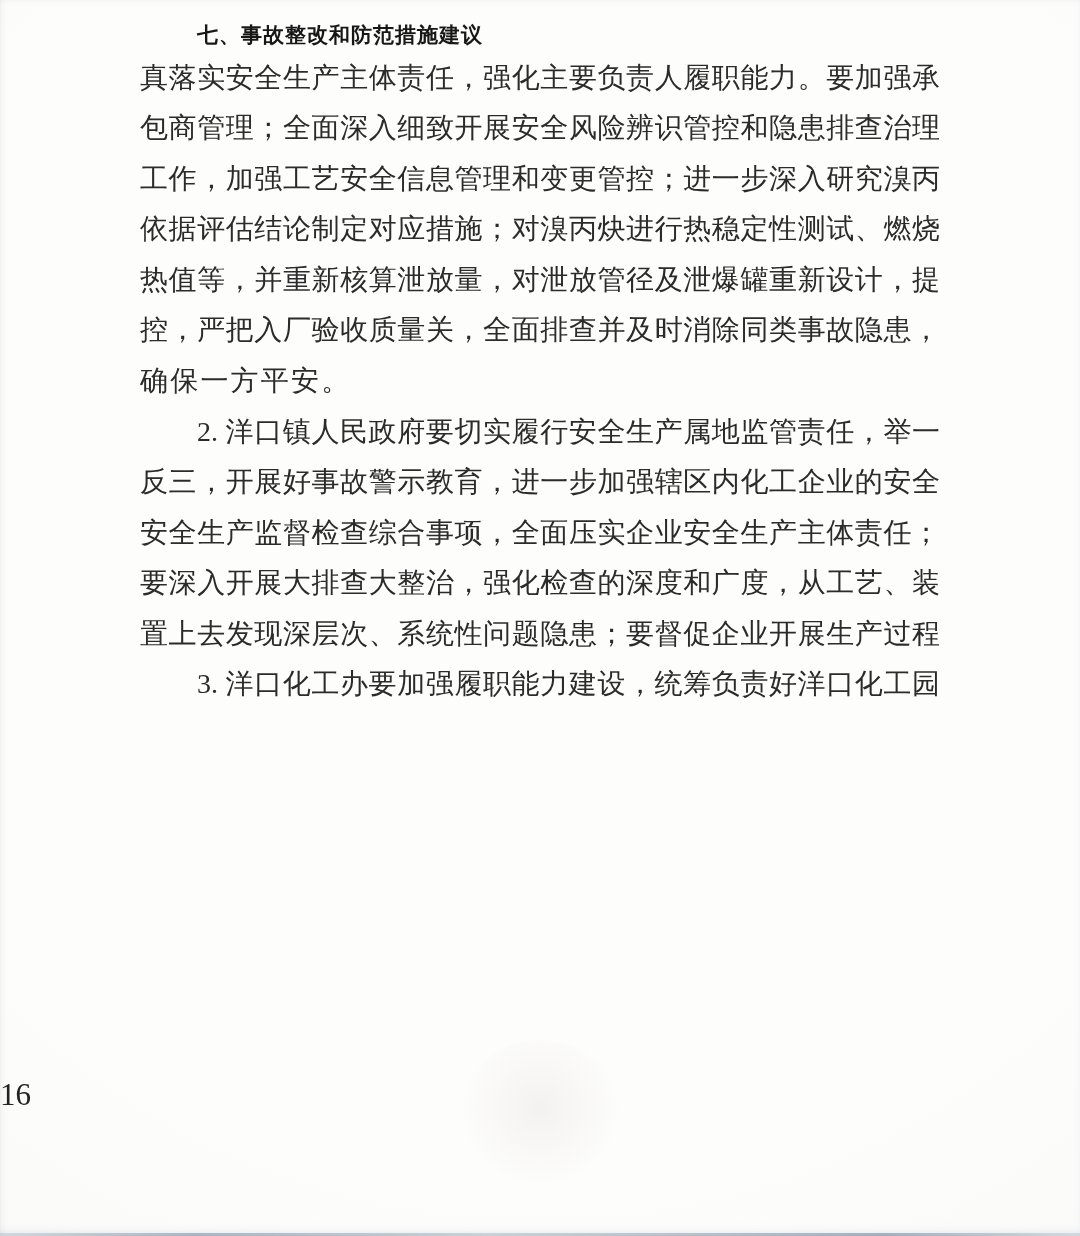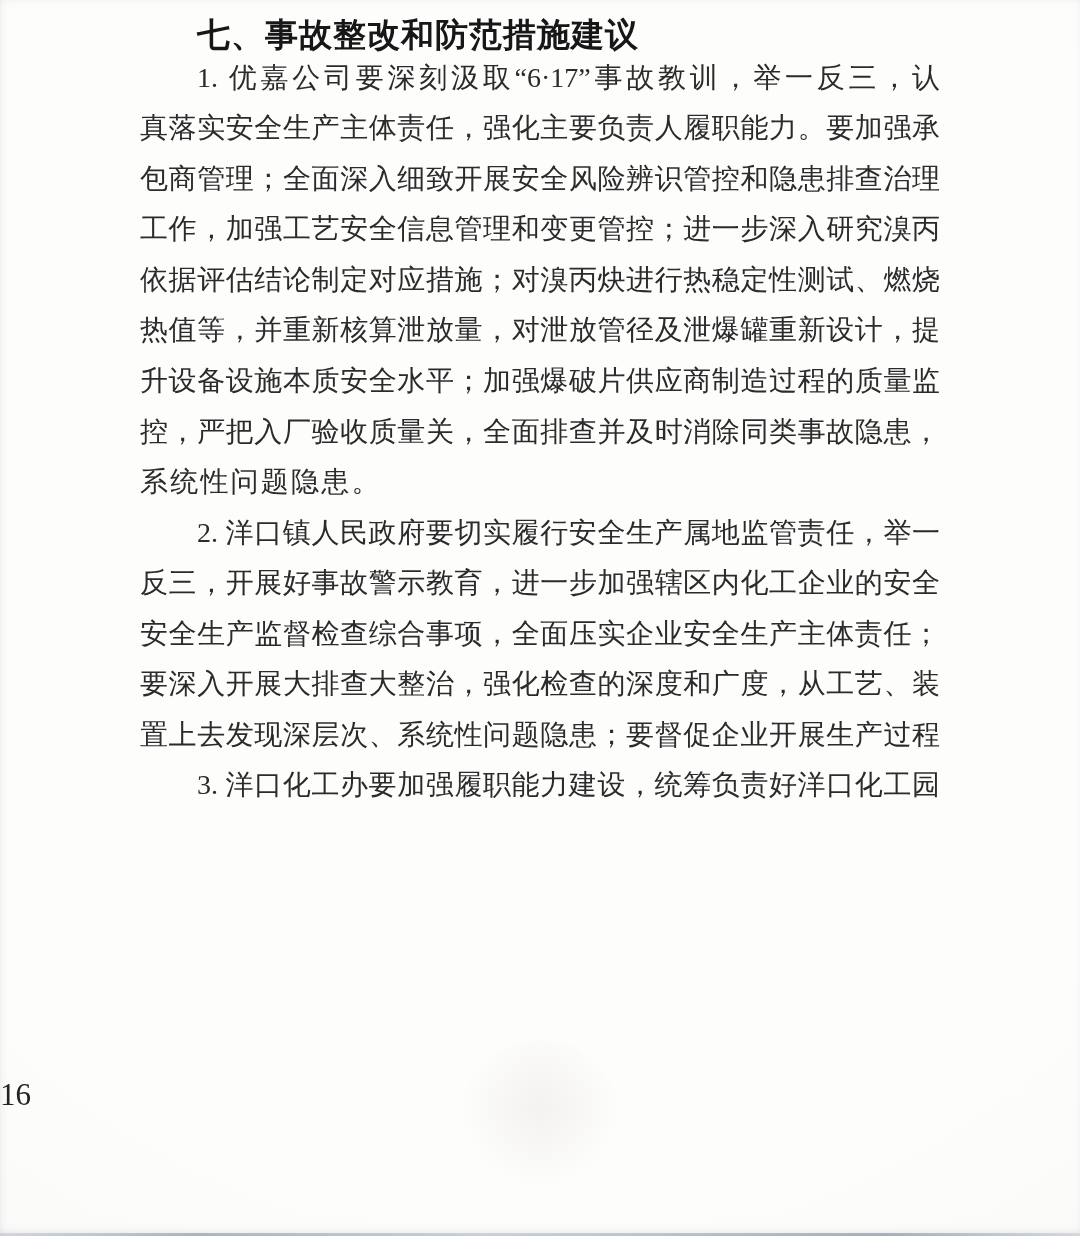--- a/index.html
+++ b/index.html
@@ -20,21 +20,21 @@
     background: linear-gradient(90deg,
       rgba(120,135,160,.20), rgba(120,135,160,.55) 18%,
       rgba(120,135,160,.28) 45%, rgba(120,135,160,.60) 82%,
       rgba(120,135,160,.18));
   }
 
   .heading {
     position:absolute; left:140px; top:12px; width:820px;
     height:46px; line-height:46px;
     font-family:"Liberation Sans","DejaVu Sans",sans-serif;
-    font-weight:bold; font-size:33px; color:#171717;
+    font-weight:bold; font-size:21px; color:#171717;
     text-indent:57px; letter-spacing:1px;
     white-space:nowrap;
   }
 
   .text-col {
     position:absolute; left:140px; top:52.7px; width:800px;
     color:#2b2b2b;
   }
 
   .line {
@@ -58,29 +58,27 @@
   }
 </style>
 </head>
 <body>
 
 <div class="page">
 
   <div class="heading">七、事故整改和防范措施建议</div>
 
   <div class="text-col">
-    <div class="line justify indent">1. 优嘉公司要深刻汲取“6·17”事故教训，举一反三，认</div>
     <div class="line justify">真落实安全生产主体责任，强化主要负责人履职能力。要加强承</div>
     <div class="line justify">包商管理；全面深入细致开展安全风险辨识管控和隐患排查治理</div>
     <div class="line justify">工作，加强工艺安全信息管理和变更管控；进一步深入研究溴丙</div>
     <div class="line justify">依据评估结论制定对应措施；对溴丙炔进行热稳定性测试、燃烧</div>
     <div class="line justify">热值等，并重新核算泄放量，对泄放管径及泄爆罐重新设计，提</div>
-    <div class="line justify">升设备设施本质安全水平；加强爆破片供应商制造过程的质量监</div>
     <div class="line justify">控，严把入厂验收质量关，全面排查并及时消除同类事故隐患，</div>
-    <div class="line loose">系统性问题隐患。</div>
+    <div class="line loose">确保一方平安。</div>
     <div class="line justify indent">2. 洋口镇人民政府要切实履行安全生产属地监管责任，举一</div>
     <div class="line justify">反三，开展好事故警示教育，进一步加强辖区内化工企业的安全</div>
     <div class="line justify">安全生产监督检查综合事项，全面压实企业安全生产主体责任；</div>
     <div class="line justify">要深入开展大排查大整治，强化检查的深度和广度，从工艺、装</div>
     <div class="line justify">置上去发现深层次、系统性问题隐患；要督促企业开展生产过程</div>
     <div class="line justify indent">3. 洋口化工办要加强履职能力建设，统筹负责好洋口化工园</div>
   </div>
 
   <div class="pagenum-halo"></div>
   <div class="pagenum">16</div>

